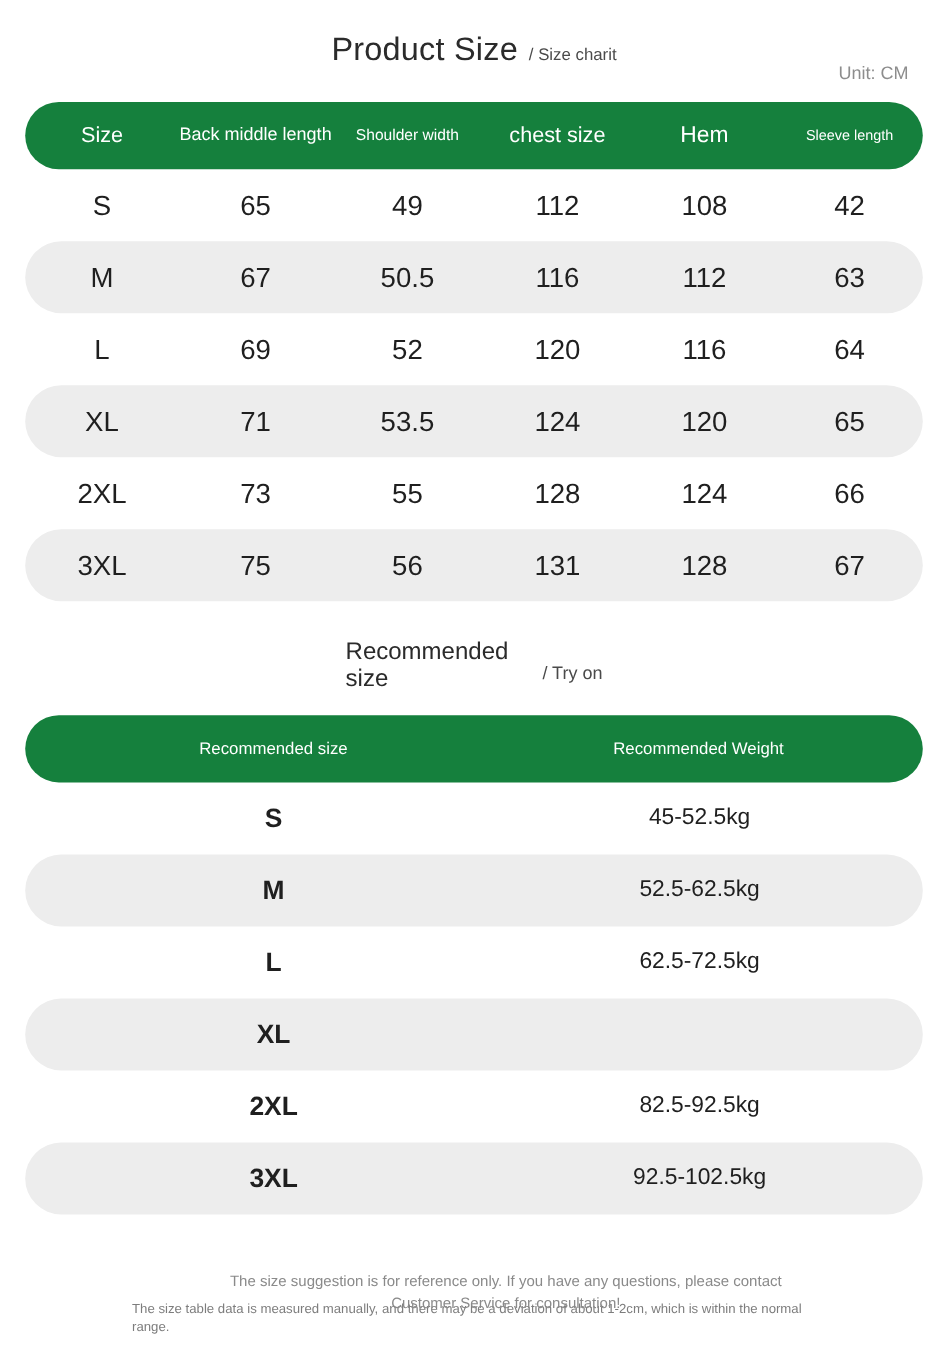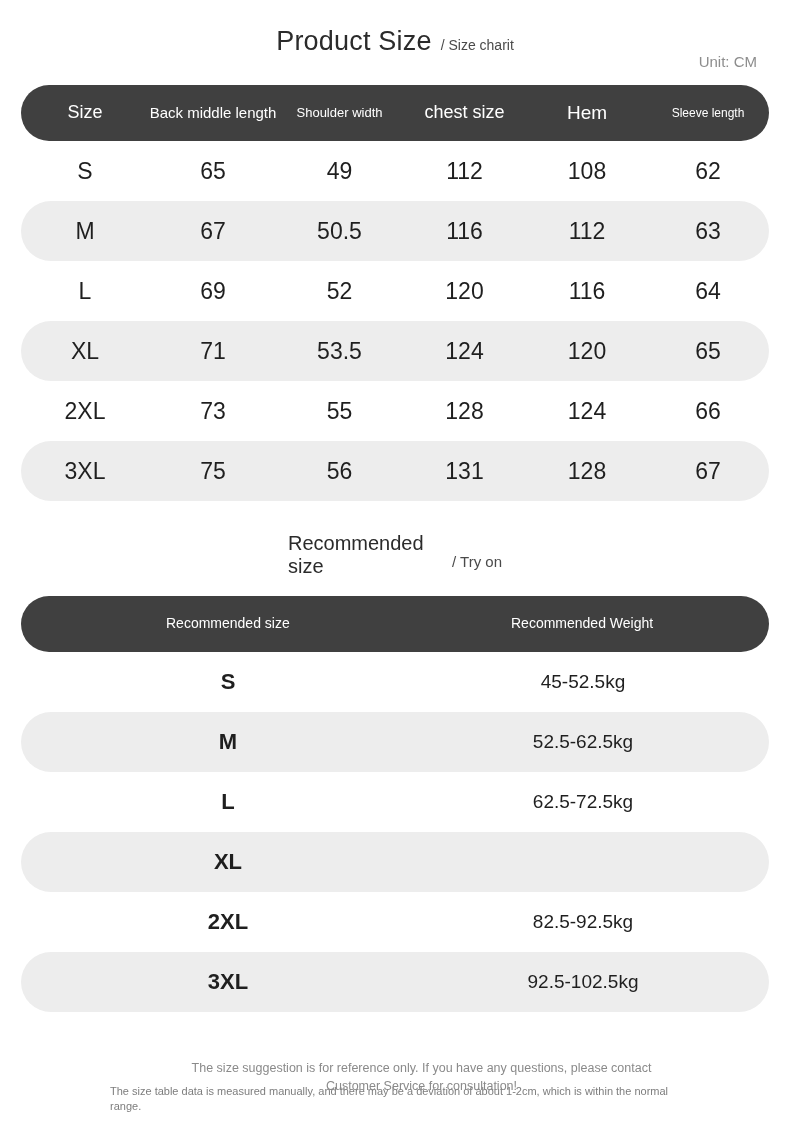--- a/index.html
+++ b/index.html
@@ -51,21 +51,21 @@
   
   .tbl {
     position: absolute;
     left: 21px;
     width: 748px;
   }
 
   .hdr {
     height: 56px;
     border-radius: 28px;
-    background: #404040;
+    background: #15803d;
     display: flex;
     align-items: center;
     overflow: hidden;
   }
 
   .hdr .cell {
     color: #ffffff;
     text-align: center;
     line-height: 1.08;
   }
@@ -197,21 +197,21 @@
       <div class="cell c4">Hem</div>
       <div class="cell c5">Sleeve length</div>
     </div>
 
     <div class="row">
       <div class="cell c0">S</div>
       <div class="cell c1">65</div>
       <div class="cell c2">49</div>
       <div class="cell c3">112</div>
       <div class="cell c4">108</div>
-      <div class="cell c5">62</div>
+      <div class="cell c5">42</div>
     </div>
 
     <div class="row alt">
       <div class="cell c0">M</div>
       <div class="cell c1">67</div>
       <div class="cell c2">50.5</div>
       <div class="cell c3">116</div>
       <div class="cell c4">112</div>
       <div class="cell c5">63</div>
     </div>

